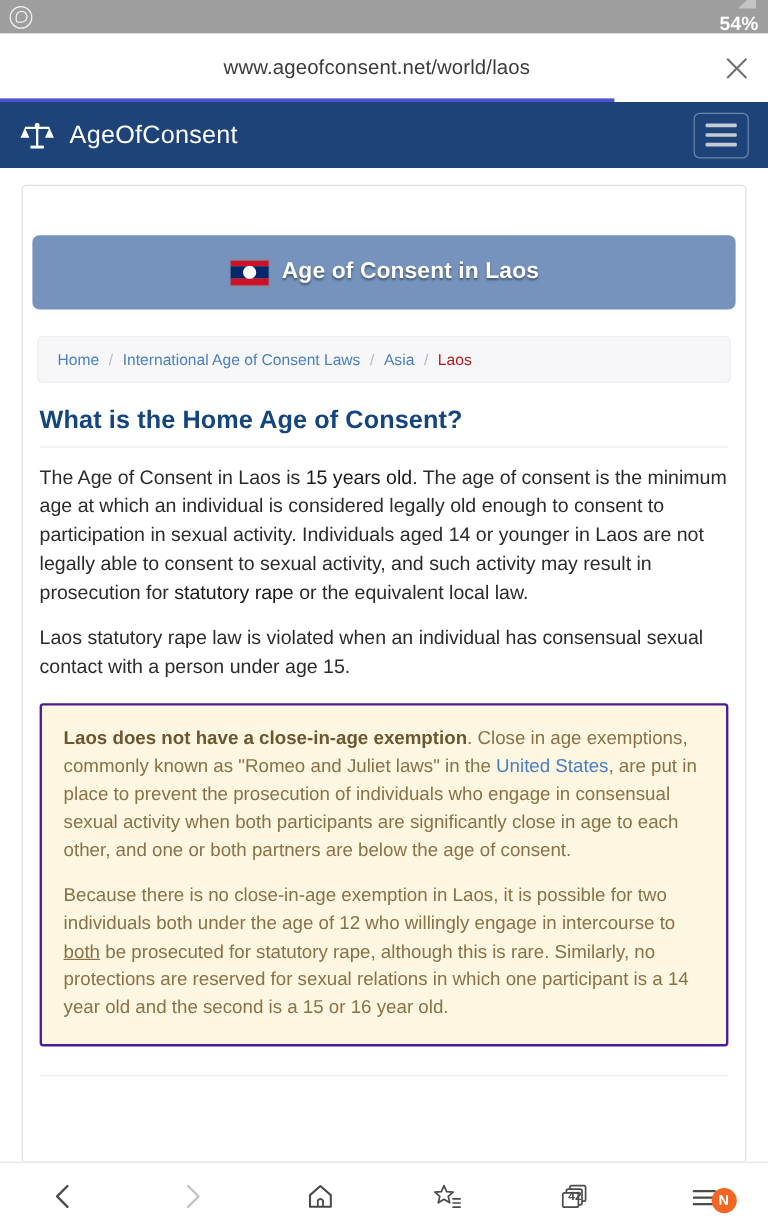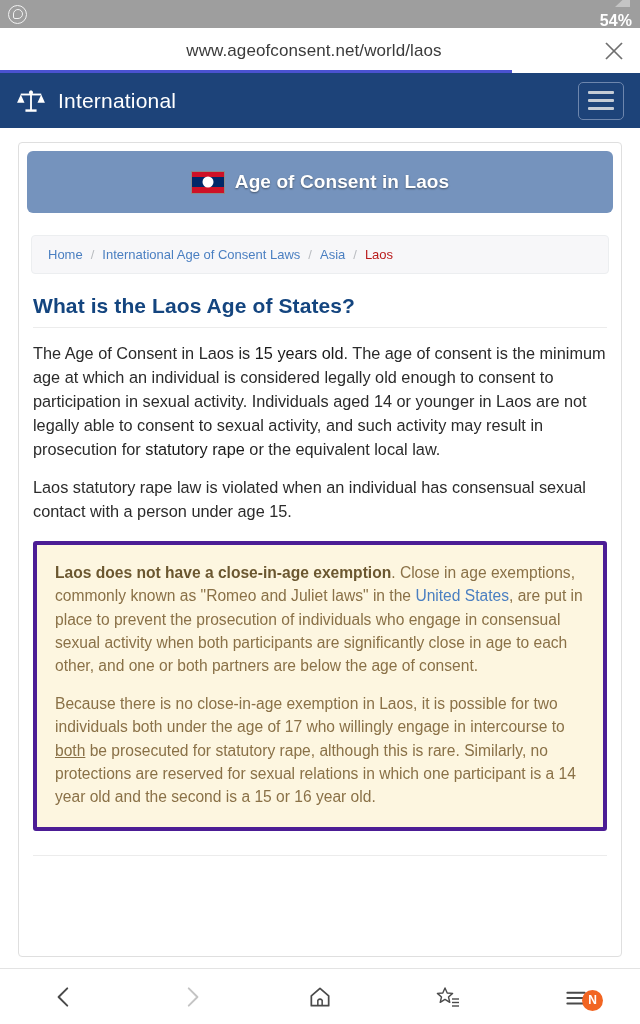--- a/index.html
+++ b/index.html
@@ -27,21 +27,21 @@
   .net4g i{ font-size:8px; font-style:normal; letter-spacing:-1px; }
   .roam{ font-size:9px; font-weight:700; align-self:flex-start; margin-left:-2px;}
   .signal{ width:0;height:0; border-style:solid; border-width:0 0 14px 15px;
     border-color:transparent transparent #c4c4c4 transparent; margin:0 2px;}
   .battery{ width:9px; height:15px; border:1.6px solid #ffffff; border-radius:1px;
     position:relative; background:linear-gradient(to top,#ffffff 54%, #9e9e9e 54%);}
   .battery:before{ content:""; position:absolute; top:-3px; left:2px; width:4px;height:2px;background:#fff;border-radius:1px;}
 
   
   .urlbar{
-    height:45px; background:#ffffff; display:flex; align-items:center;
+    height:57px; background:#ffffff; display:flex; align-items:center;
     position:relative;
     justify-content:center;
   }
   .url-text{
     flex:1; text-align:center; font-size:17px; color:#3b3b3b; letter-spacing:.1px;
     padding-left:40px;
   }
   .url-close{ width:52px; display:flex; align-items:center; justify-content:center; }
   .url-close svg{ width:24px; height:24px; }
   .progress{
@@ -64,21 +64,21 @@
   .menu-btn span{ display:block; width:26px; height:3px; background:#c5ccd6; border-radius:1px;}
 
   
   .page-wrap{ padding:14px 18px 0 18px; background:#ffffff; }
   .card{
     border:1px solid #dfdfdf; border-radius:4px; background:#ffffff;
     padding:8px 8px 0 8px; height:815px; overflow:hidden;
   }
   .title-banner{
     background:#7593bd; border-radius:6px; height:62px;
-    display:flex; align-items:center; justify-content:center; gap:10px;
+    display:flex; align-items:center; justify-content:center; gap:10px;margin-top:33px;
   }
   .flag{ width:34px; height:23px; border:1px solid #8a8a8a; position:relative; overflow:hidden; }
   .flag .r1{ position:absolute; top:0;left:0;right:0;height:25%; background:#ce1126;}
   .flag .b{ position:absolute; top:25%;left:0;right:0;height:50%; background:#002868;}
   .flag .r2{ position:absolute; bottom:0;left:0;right:0;height:25%; background:#ce1126;}
   .flag .dot{ position:absolute; left:50%; top:50%; transform:translate(-50%,-50%);
     width:11px;height:11px;border-radius:50%;background:#ffffff;}
   .banner-title{ color:#ffffff; font-size:19px; font-weight:bold;
     text-shadow:0 1px 2px rgba(0,0,0,.45); letter-spacing:.1px;}
 
@@ -95,21 +95,21 @@
     letter-spacing:.1px;
   }
   .hr-thin{ margin:9px 6px 0 6px; border-top:1px solid #ececec; }
 
   .body-p{
     margin:13px 6px 0 6px; font-size:16.3px; line-height:1.48; color:#2b2b2b;
   }
   .body-p b{ font-weight:normal; color:#1a1a1a;}
 
   .notice{
-    margin:18px 6px 0 6px; background:#fdf6e0; border:4px solid #4c1d95;
+    margin:18px 6px 0 6px; background:#fdf6e0; border:2px solid #4c1d95;
     border-radius:3px; padding:16px 18px 18px 18px;
   }
   .notice p{ font-size:15.6px; line-height:1.5; color:#8a7147; }
   .notice p + p{ margin-top:14px; }
   .notice b{ color:#6b5730; font-weight:bold; }
   .notice a{ color:#4a7fc1; text-decoration:none; }
   .notice u{ text-decoration:underline; }
 
   .hr-bottom{ margin:24px 6px 0 6px; border-top:1px solid #ececec; }
 
@@ -165,21 +165,21 @@
 <div class="siteheader">
   <div class="brand">
     <svg class="brand-icon" viewBox="0 0 32 28">
       <line x1="16" y1="3" x2="16" y2="24" stroke="#fff" stroke-width="2"></line>
       <line x1="5" y1="7" x2="27" y2="7" stroke="#fff" stroke-width="2"></line>
       <circle cx="16" cy="5" r="2.2" fill="#fff"></circle>
       <path d="M5 7 L1 16 L9 16 Z" fill="#fff"></path>
       <path d="M27 7 L23 16 L31 16 Z" fill="#fff"></path>
       <rect x="10" y="23" width="12" height="2.6" fill="#fff"></rect>
     </svg>
-    <span class="brand-name">International</span>
+    <span class="brand-name">AgeOfConsent</span>
   </div>
   <div class="menu-btn">
     <span></span>
     <span></span>
     <span></span>
   </div>
 </div>
 
 <div class="page-wrap">
   <div class="card">
@@ -197,32 +197,32 @@
     <div class="breadcrumb">
       <a href="#">Home</a>
       <span class="sep">/</span>
       <a href="#">International Age of Consent Laws</a>
       <span class="sep">/</span>
       <a href="#">Asia</a>
       <span class="sep">/</span>
       <span class="cur">Laos</span>
     </div>
 
-    <h1 class="page-h">What is the Laos Age of States?</h1>
+    <h1 class="page-h">What is the Home Age of Consent?</h1>
     <div class="hr-thin"></div>
 
     <p class="body-p">
       <span>The Age of Consent in Laos is </span><b>15 years old</b><span>. The age of consent is the minimum age at which an individual is considered legally old enough to consent to participation in sexual activity. Individuals aged 14 or younger in Laos are not legally able to consent to sexual activity, and such activity may result in prosecution for </span><b>statutory rape</b><span> or the equivalent local law.</span>
     </p>
 
     <p class="body-p">Laos statutory rape law is violated when an individual has consensual sexual contact with a person under age 15.</p>
 
     <div class="notice">
       <p><b>Laos does not have a close-in-age exemption</b><span>. Close in age exemptions, commonly known as "Romeo and Juliet laws" in the </span><a href="#">United States</a><span>, are put in place to prevent the prosecution of individuals who engage in consensual sexual activity when both participants are significantly close in age to each other, and one or both partners are below the age of consent.</span></p>
-      <p><span>Because there is no close-in-age exemption in Laos, it is possible for two individuals both under the age of 17 who willingly engage in intercourse to </span><u>both</u><span> be prosecuted for statutory rape, although this is rare. Similarly, no protections are reserved for sexual relations in which one participant is a 14 year old and the second is a 15 or 16 year old.</span></p>
+      <p><span>Because there is no close-in-age exemption in Laos, it is possible for two individuals both under the age of 12 who willingly engage in intercourse to </span><u>both</u><span> be prosecuted for statutory rape, although this is rare. Similarly, no protections are reserved for sexual relations in which one participant is a 14 year old and the second is a 15 or 16 year old.</span></p>
     </div>
 
     <div class="hr-bottom"></div>
   </div>
 </div>
 
 <div class="bottomnav">
 
   <div class="nav-item">
     <svg viewBox="0 0 24 24">
@@ -245,20 +245,28 @@
 
   <div class="nav-item">
     <svg viewBox="0 0 26 24">
       <path d="M10 3 L12.2 8 L17.6 8.4 L13.5 12 L14.8 17.3 L10 14.4 L5.2 17.3 L6.5 12 L2.4 8.4 L7.8 8 Z" fill="none" stroke="#4a4a4a" stroke-width="1.4" stroke-linejoin="round"></path>
       <line x1="17" y1="14" x2="24" y2="14" stroke="#4a4a4a" stroke-width="1.4"></line>
       <line x1="17" y1="17.5" x2="24" y2="17.5" stroke="#4a4a4a" stroke-width="1.4"></line>
       <line x1="17" y1="21" x2="24" y2="21" stroke="#4a4a4a" stroke-width="1.4"></line>
     </svg>
   </div>
 
+  <div class="nav-item">
+    <svg viewBox="0 0 26 24">
+      <rect x="8" y="3" width="13" height="13" rx="1.5" fill="none" stroke="#4a4a4a" stroke-width="1.4"></rect>
+      <rect x="5" y="6" width="13" height="13" rx="1.5" fill="#fff" stroke="#4a4a4a" stroke-width="1.4"></rect>
+      <rect x="2" y="9" width="13" height="12" rx="1.5" fill="#fff" stroke="#4a4a4a" stroke-width="1.4"></rect>
+    </svg>
+    <span class="tabcount">42</span>
+  </div>
 
   <div class="nav-item">
     <svg viewBox="0 0 24 24">
       <line x1="4" y1="8" x2="20" y2="8" stroke="#4a4a4a" stroke-width="1.8" stroke-linecap="round"></line>
       <line x1="4" y1="13" x2="20" y2="13" stroke="#4a4a4a" stroke-width="1.8" stroke-linecap="round"></line>
       <line x1="4" y1="18" x2="20" y2="18" stroke="#4a4a4a" stroke-width="1.8" stroke-linecap="round"></line>
     </svg>
     <span class="badge">N</span>
   </div>
 

